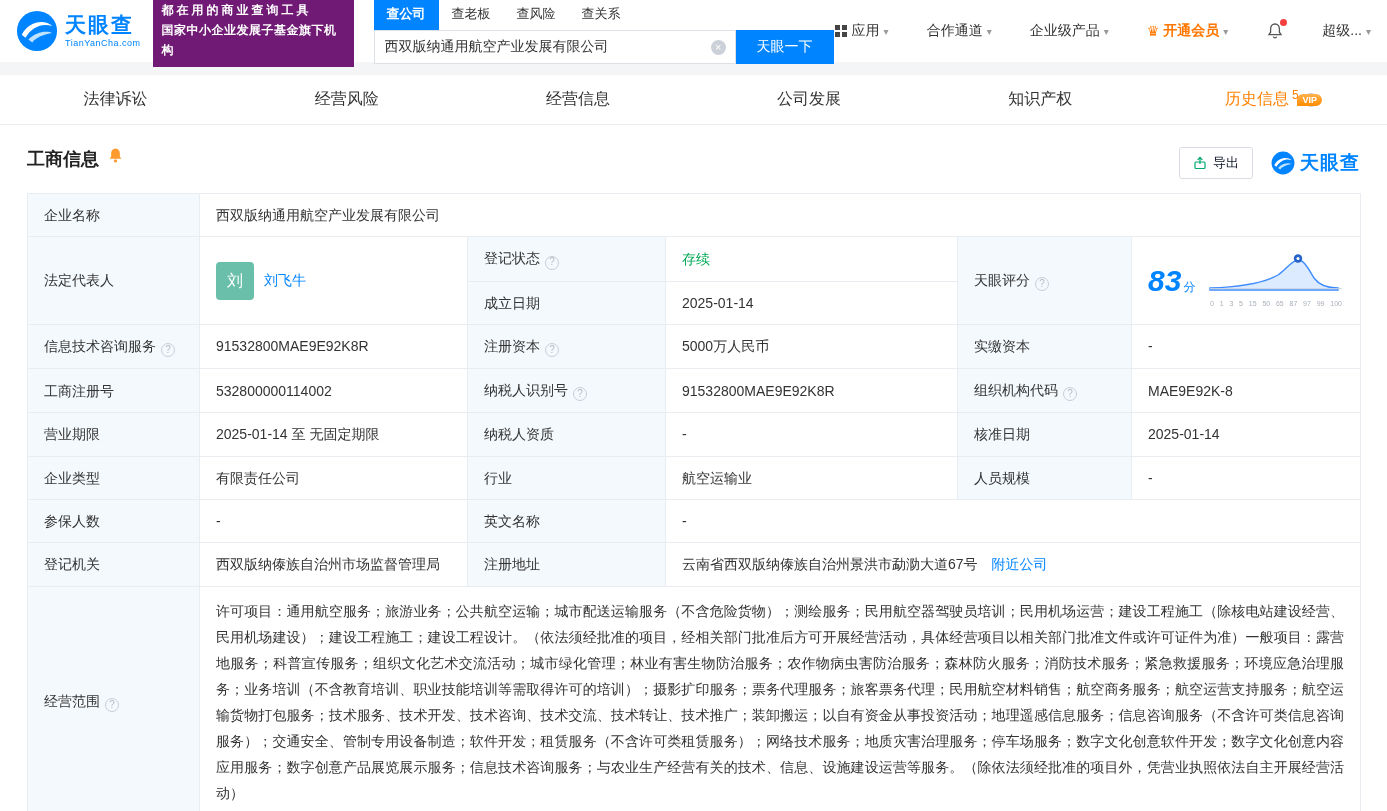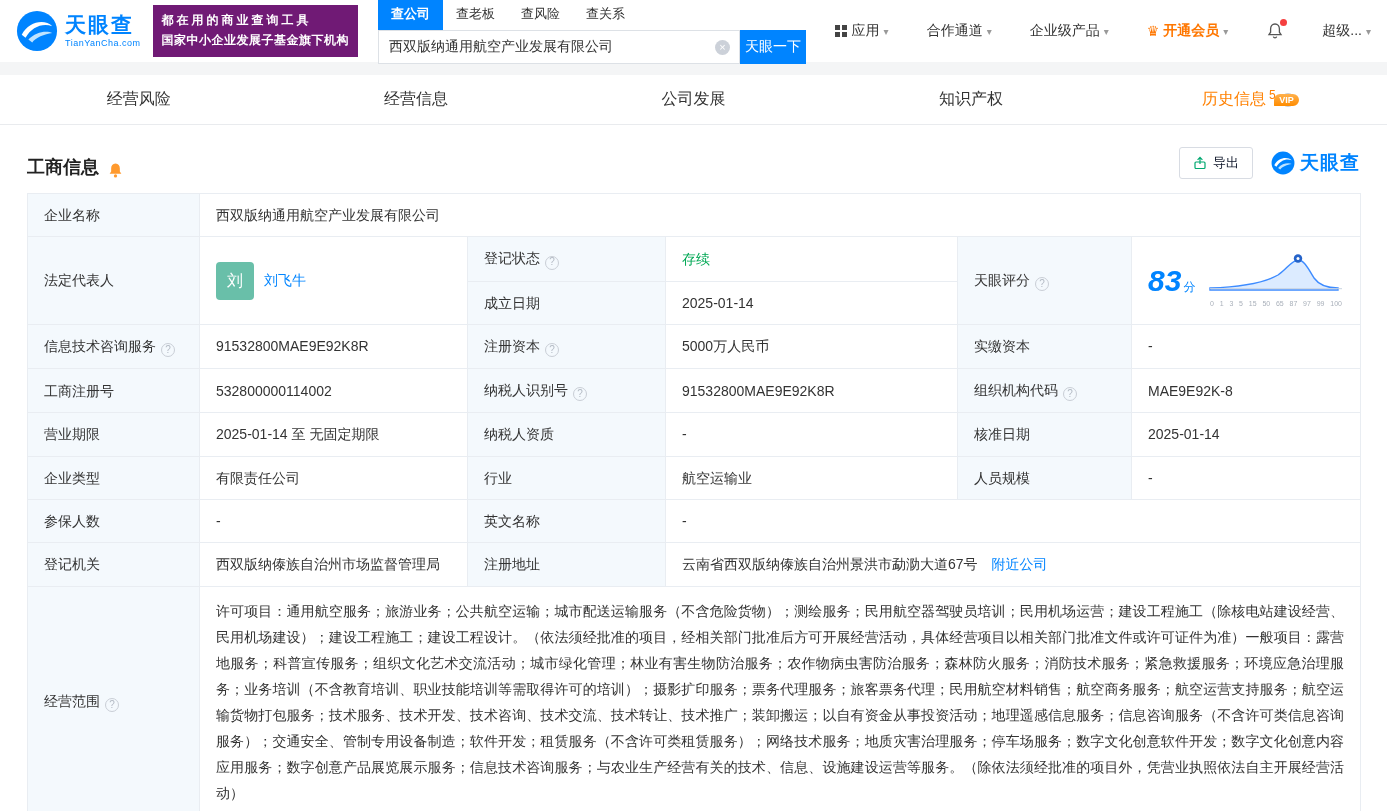--- a/index.html
+++ b/index.html
@@ -18,21 +18,21 @@
 
   .search-area { margin-left: 20px; display: flex; flex-direction: column; }
   .search-tabs { display: flex; }
   .stab { font-size: 13px; padding: 7px 13px; cursor: pointer; color: #333; }
   .stab.active { background: #0084ff; color: #fff; font-weight: bold; }
   .search-row { display: flex; }
   .search-box { position: relative; width: 362px; height: 34px; border: 1px solid #dde1e6; display: flex; align-items: center; background: #fff; }
   .search-box input { border: none; outline: none; flex: 1; height: 100%; padding: 0 32px 0 10px; font-size: 14px; color: #333; font-family: inherit; }
   .clear-icon { position: absolute; right: 9px; width: 15px; height: 15px; border-radius: 50%; background: #ccd1d9; color: #fff;
     display: flex; align-items: center; justify-content: center; font-size: 11px; cursor: pointer; }
-  .search-btn { width: 66px; height: 34px; background: #0084ff; color: #fff; border: none; font-size: 14px; cursor: pointer; font-family: Liberation Serif, serif; }
+  .search-btn { width: 98px; height: 34px; background: #0084ff; color: #fff; border: none; font-size: 14px; cursor: pointer; font-family: Liberation Serif, serif; }
 
   .top-nav { margin-left: auto; display: flex; align-items: center; gap: 38px; white-space: nowrap; }
   .nav-item { display: flex; align-items: center; gap: 4px; cursor: pointer; color: #333; }
   .nav-item.vip { color: #ff7700; font-weight: bold; }
   .caret { color: #999; font-size: 10px; }
   .grid-icon, .crown-icon { font-size: 14px; }
   .crown-icon { color: #ff7700; }
   .bell-wrap { position: relative; cursor: pointer; display: flex; }
   .red-dot { position: absolute; top: -3px; right: -3px; width: 7px; height: 7px; background: #f53f3f; border-radius: 50%; }
 
@@ -43,21 +43,21 @@
   .ptab { flex: 1; display: flex; align-items: center; justify-content: center; font-size: 16px; color: #333; cursor: pointer; position: relative; }
   .ptab-count { font-size: 12px; color: #0084ff; margin-left: 3px; transform: translateY(-5px); }
   .ptab.active .ptab-label { color: #0084ff; font-weight: bold; }
   .ptab.active::after { content: ""; position: absolute; bottom: 0; left: 50%; transform: translateX(-50%); width: 70px; height: 3px; background: #0084ff; }
   .ptab.history .ptab-label { color: #ff8000; }
   .ptab.history .ptab-count { color: #ff8000; }
   .vip-badge { position: absolute; top: 19px; left: calc(50% + 26px); background: linear-gradient(180deg,#ffb14d,#ff8c00); color: #fff;
     font-size: 9px; font-weight: bold; padding: 1px 5px; border-radius: 7px 7px 7px 1px; }
 
   
-  .section-head { display: flex; align-items: flex-end; margin: 22px 27px 14px; }
+  .section-head { display: flex; align-items: flex-start; margin: 22px 27px 14px; }
   .section-title { font-size: 18px; font-weight: bold; color: #222; }
   .bell-orange { margin-left: 8px; display: flex; cursor: pointer; }
   .head-right { margin-left: auto; display: flex; align-items: center; gap: 18px; }
   .export-btn { display: flex; align-items: center; gap: 6px; border: 1px solid #d8dce3; background: #fff; border-radius: 3px;
     padding: 6px 13px; font-size: 13px; color: #0f172a; cursor: pointer; font-family: inherit; }
   .mini-logo { display: flex; align-items: center; gap: 5px; }
   .mini-logo svg { width: 24px; height: 24px; }
   .mini-logo-text { font-size: 19px; font-weight: bold; color: #0084ff; letter-spacing: 1px; }
 
   
@@ -152,20 +152,23 @@
     <div class="nav-item">
       <span>超级...</span>
       <span class="caret">▾</span>
     </div>
   </nav>
 </header>
 
 <div class="strip"></div>
 
 <nav class="page-tabs">
+  <div class="ptab">
+    <span class="ptab-label">法律诉讼</span>
+  </div>
   <div class="ptab">
     <span class="ptab-label">经营风险</span>
   </div>
   <div class="ptab">
     <span class="ptab-label">经营信息</span>
   </div>
   <div class="ptab">
     <span class="ptab-label">公司发展</span>
   </div>
   <div class="ptab">

